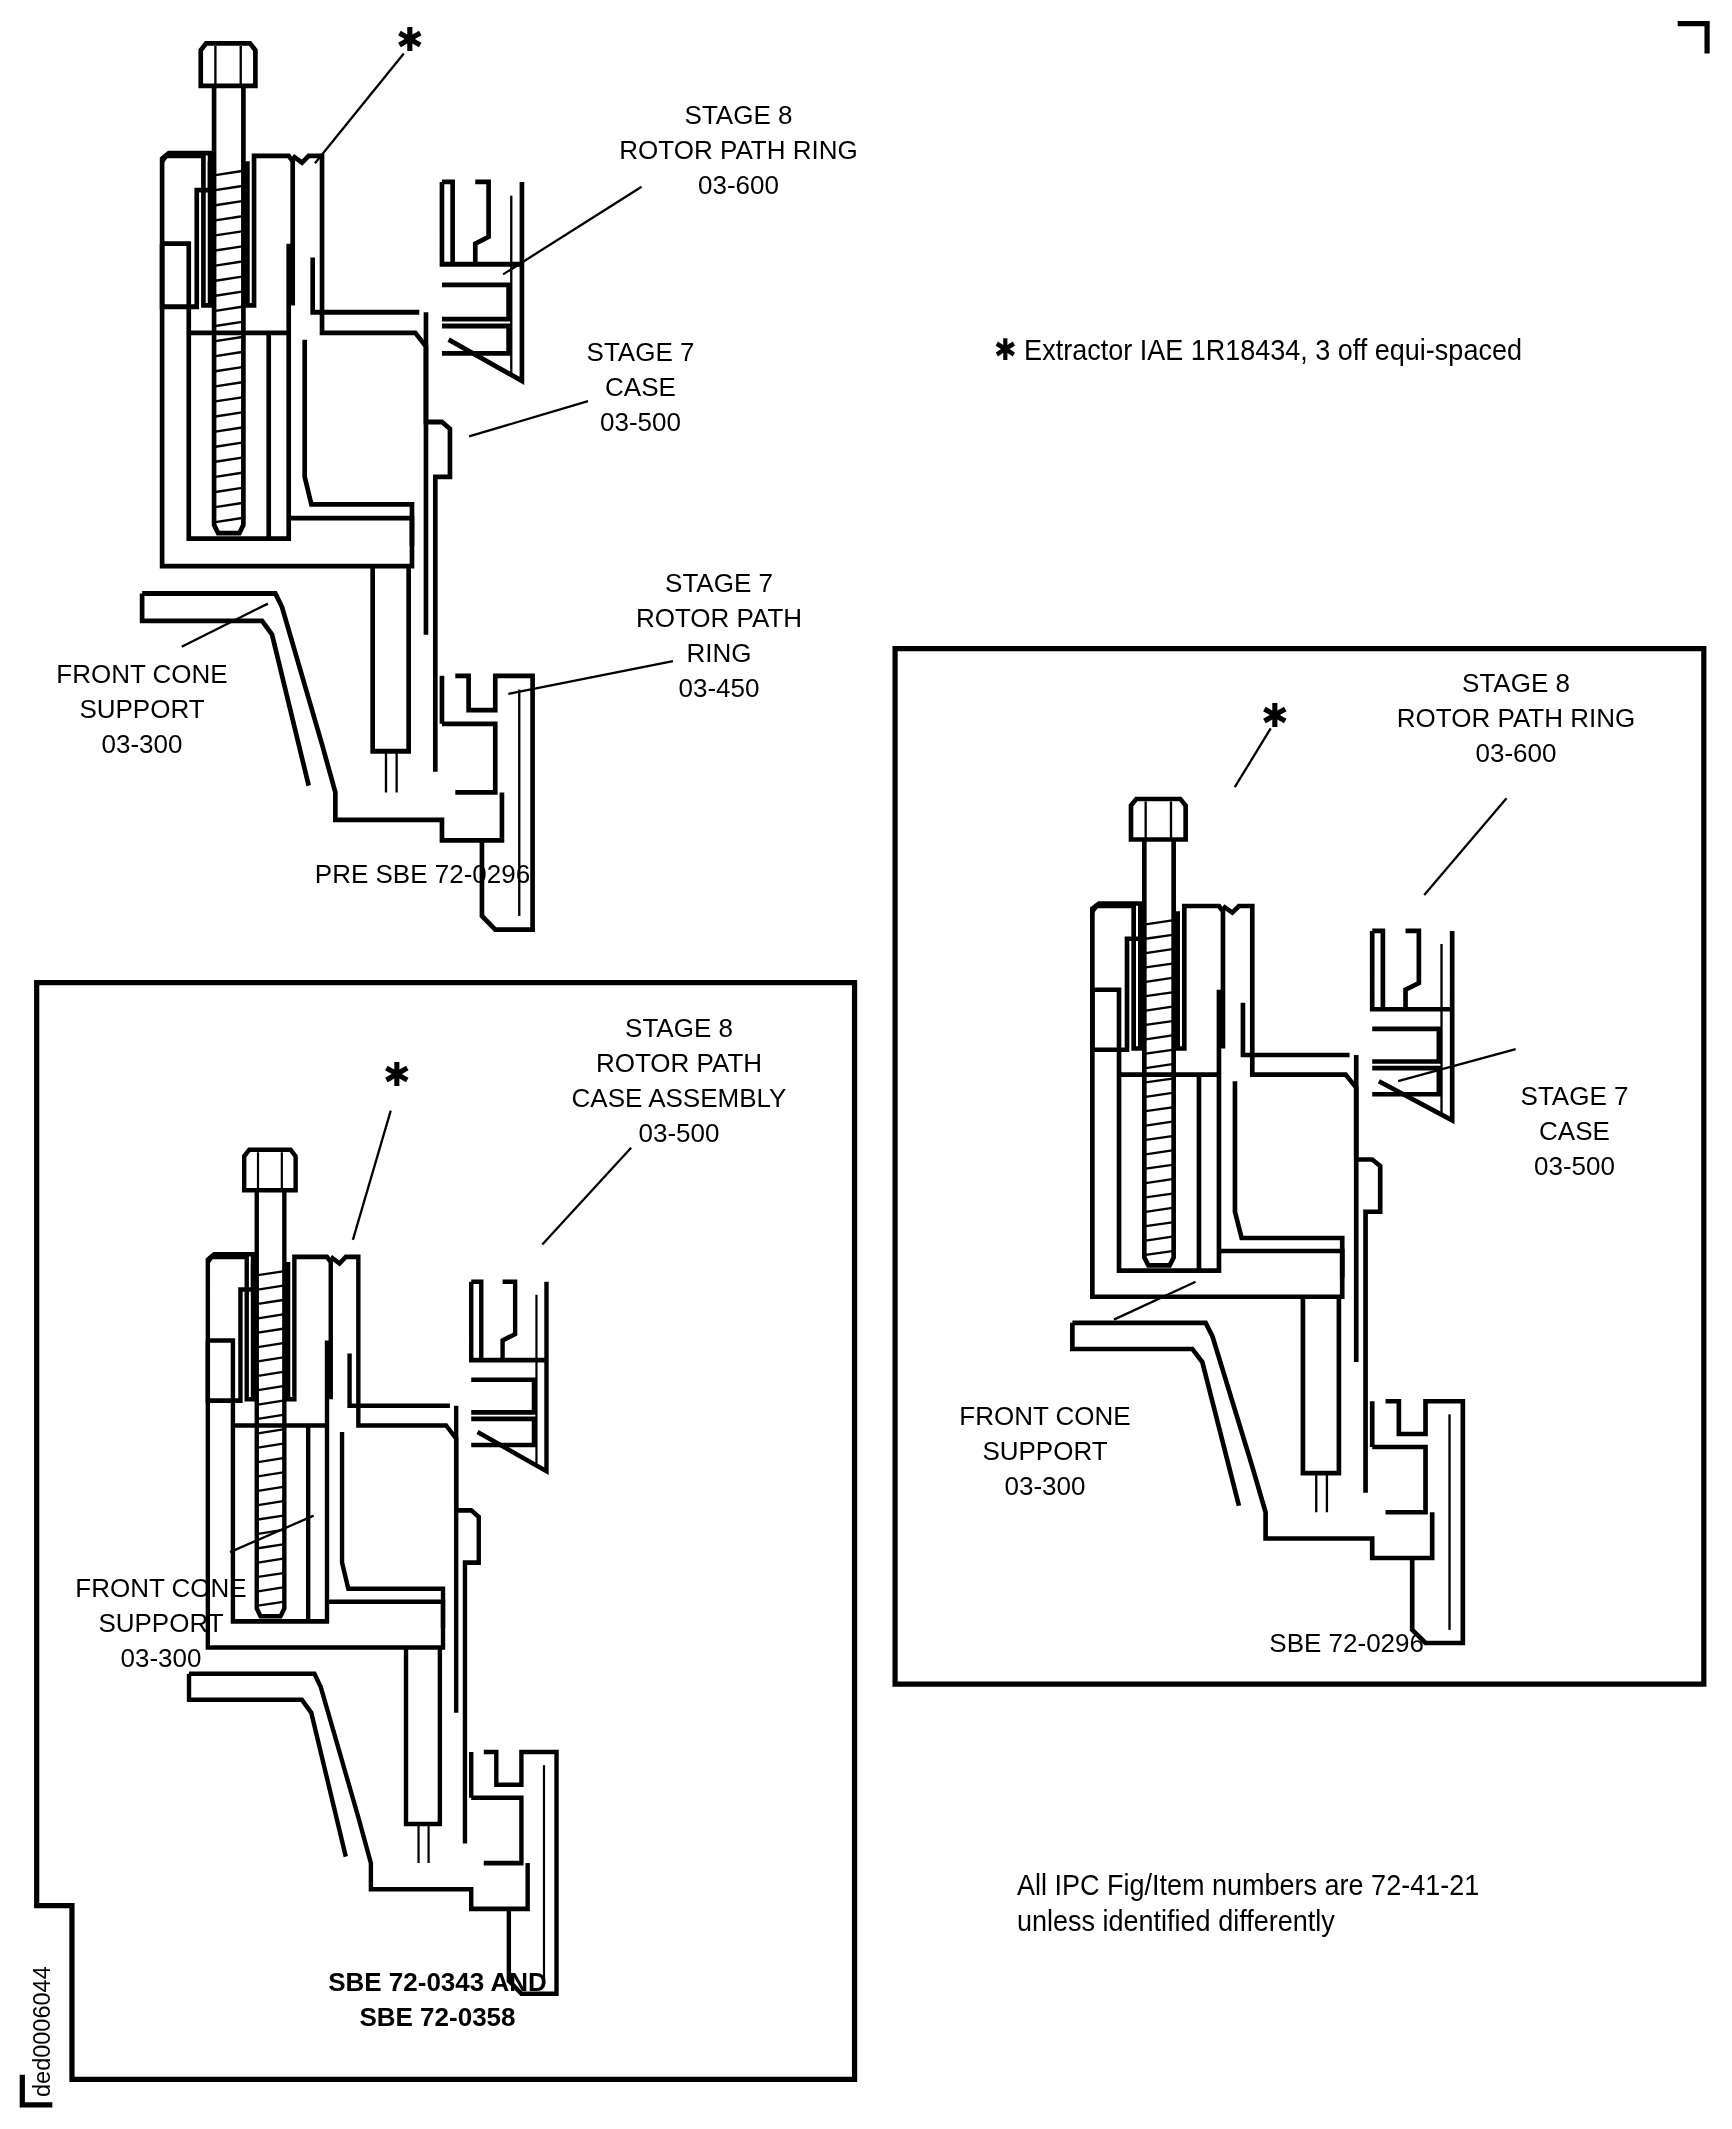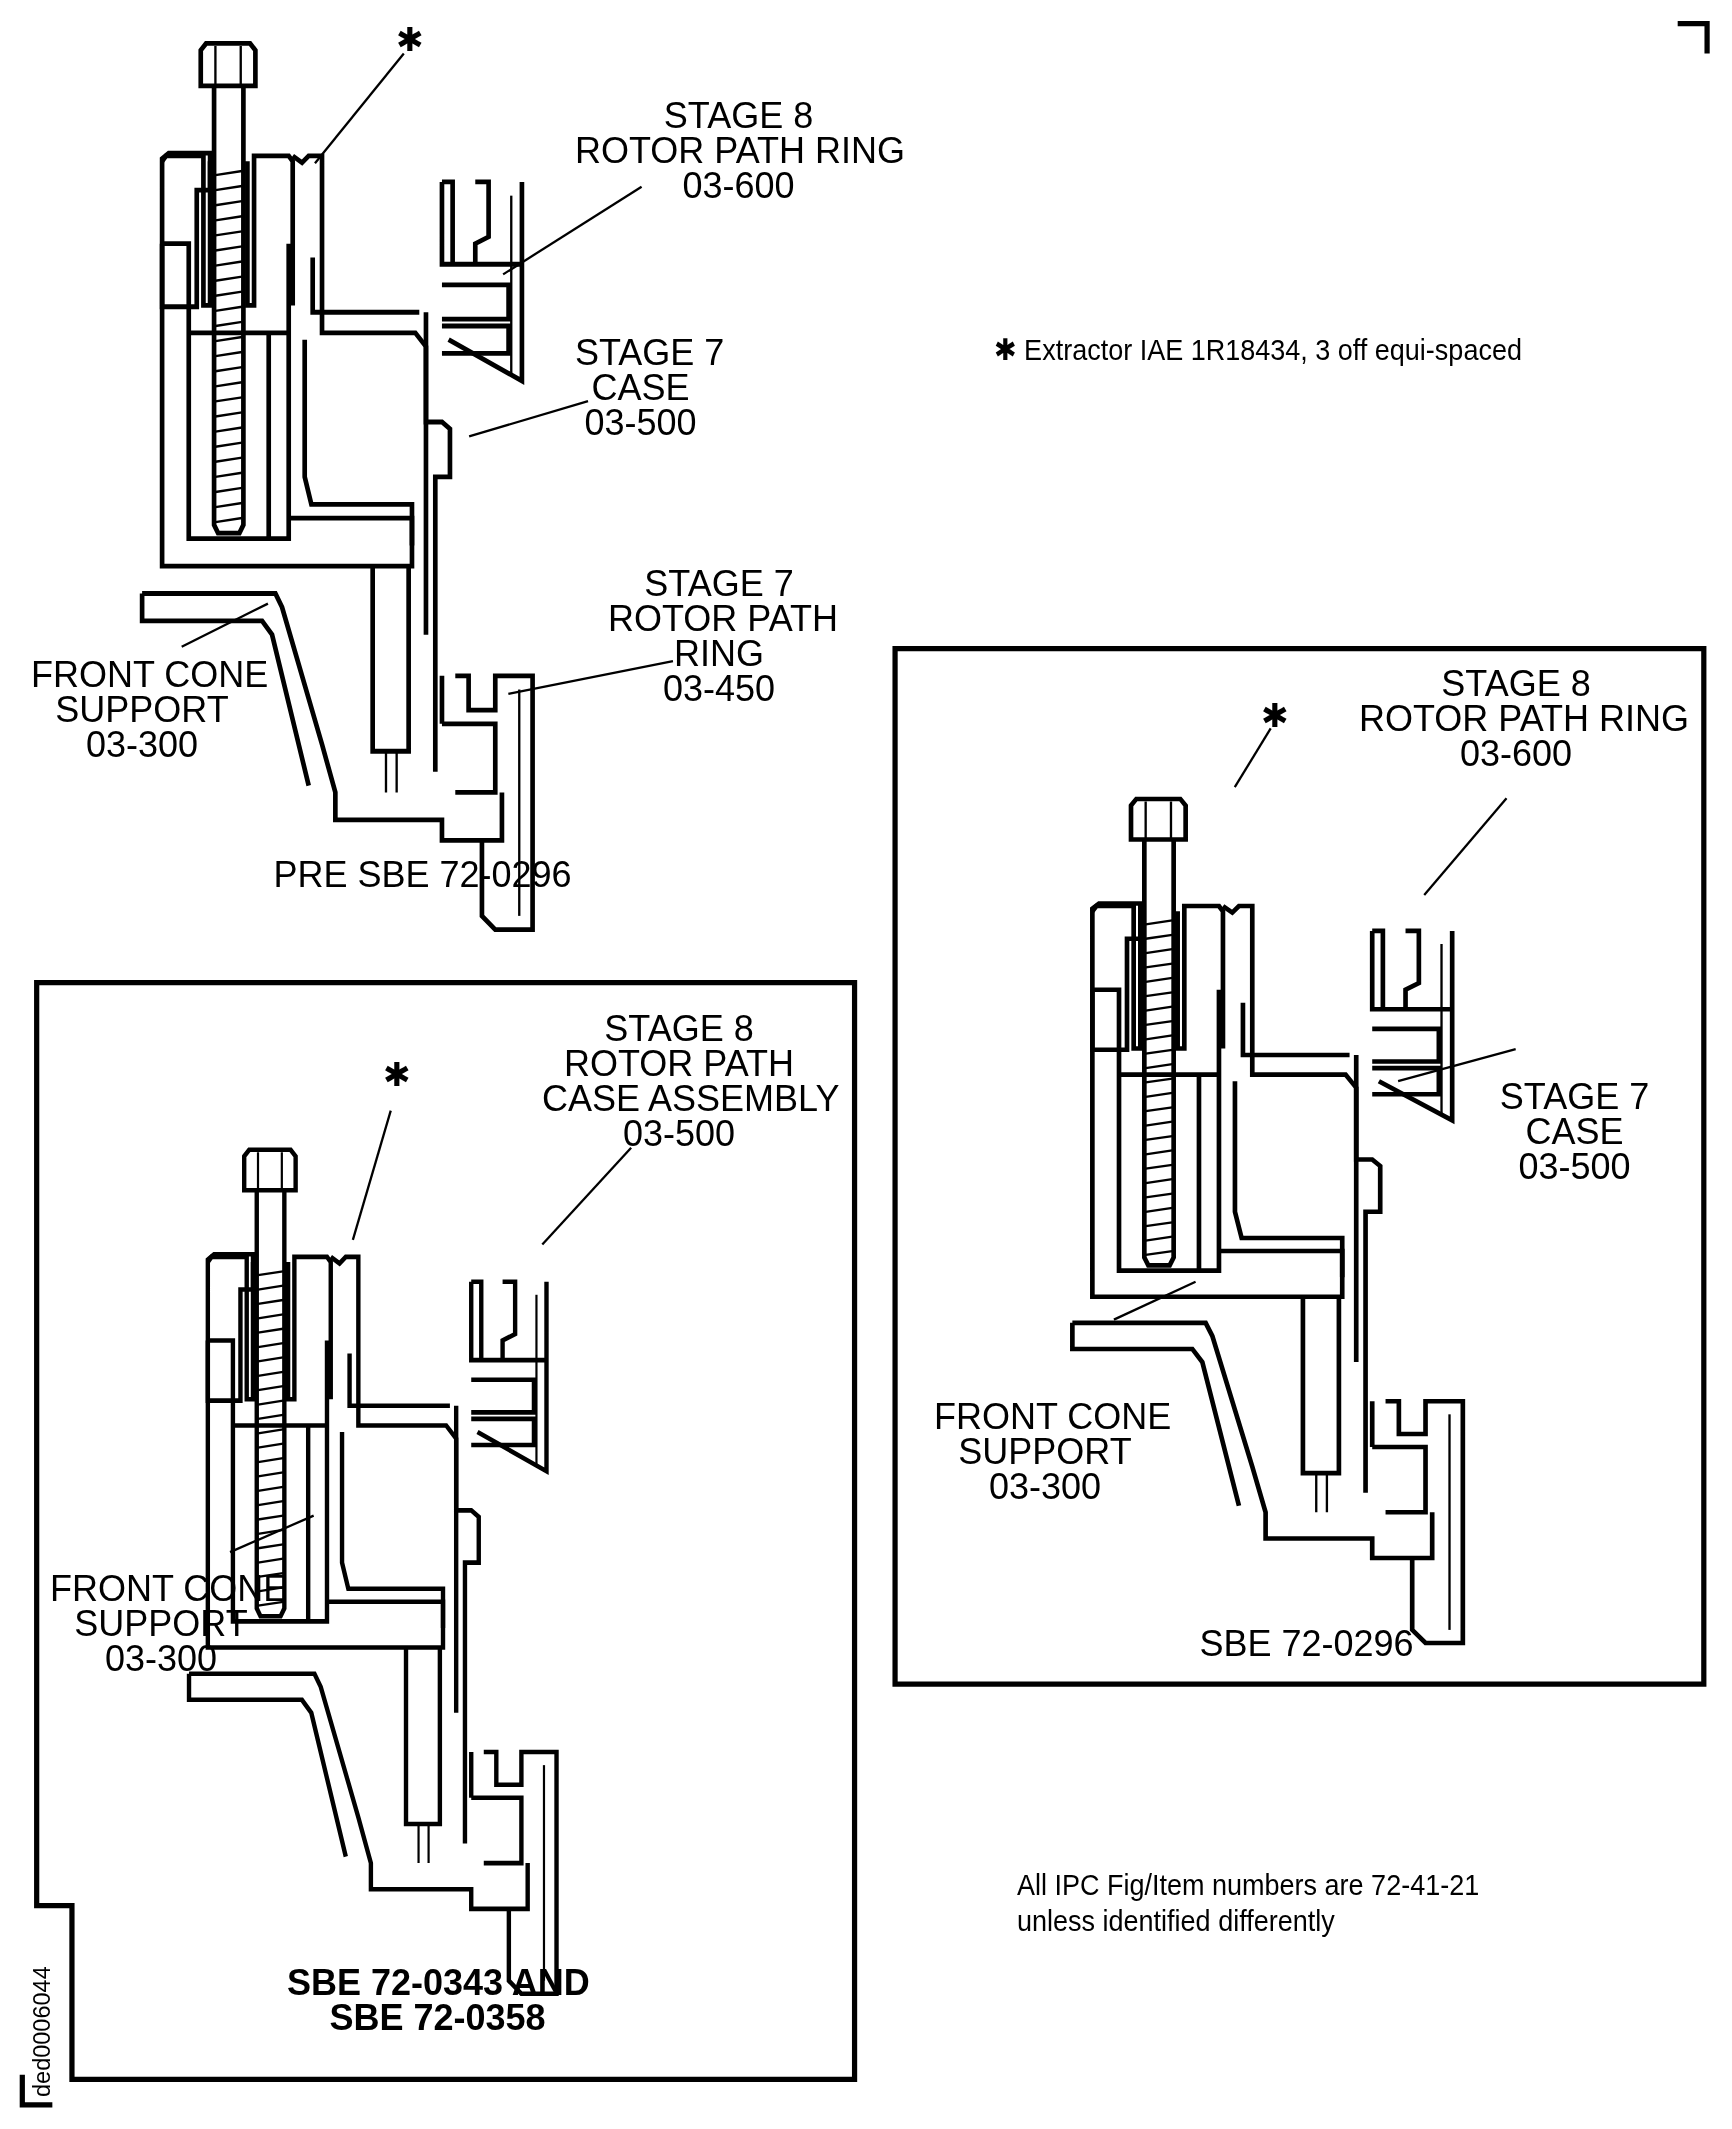--- a/index.html
+++ b/index.html
@@ -1,18 +1,18 @@
 <!DOCTYPE html>
 <html style="font-size:10.5px"><head>
 <meta charset="utf-8">
 <style>
   html, body { margin: 0; padding: 0; background: #ffffff; }
   body { width: 1732px; height: 2129px; position: relative; overflow: hidden; }
   #canvas { position: absolute; left: 0; top: 0; width: 1732px; height: 2129px; }
-  .lbl { position: absolute; font-family: "Liberation Sans", sans-serif; color: #000; text-align: center; font-size: 36px; line-height: 35px; white-space: pre; }
+  .lbl { position: absolute; font-family: "Liberation Sans", sans-serif; color: #000; text-align: center; font-size: 26px; line-height: 35px; white-space: pre; }
   .note { position: absolute; font-family: "Liberation Sans", sans-serif; font-size: 30px; line-height: 35px; color: #000; white-space: pre; transform: scaleX(0.9); transform-origin: left top; }
   .docid { position: absolute; font-family: "Liberation Sans", sans-serif; font-size: 23.5px; color: #000; transform: rotate(-90deg); transform-origin: left top; white-space: pre; }
   svg .part { fill: none; stroke: #000; stroke-width: 7; stroke-linejoin: miter; }
   svg .thin { fill: none; stroke: #000; stroke-width: 3.5; }
   svg .leader { fill: none; stroke: #000; stroke-width: 3.5; }
   svg .frame { fill: none; stroke: #000; stroke-width: 8; }
   svg .thread { stroke: #000; stroke-width: 3.5; }
 </style>
 </head>
 <body>
@@ -135,21 +135,21 @@
 <div class="lbl" style="left:1261px;top:698px;font-size:33px;">✱</div>
 <div class="lbl" style="left:1359px;top:666px;width:314px;">STAGE 8
 ROTOR PATH RING
 03-600</div>
 <div class="lbl" style="left:1496px;top:1079px;width:157px;">STAGE 7
 CASE
 03-500</div>
 <div class="lbl" style="left:934px;top:1399px;width:222px;">FRONT CONE
 SUPPORT
 03-300</div>
-<div class="lbl" style="left:1189px;top:1626px;width:235px;">SBE 72-0296</div>
+<div class="lbl" style="left:1189px;top:1626px;width:235px;text-align:right;">SBE 72-0296</div>
 
 <div class="lbl" style="left:383px;top:1057px;font-size:33px;">✱</div>
 <div class="lbl" style="left:542px;top:1011px;width:274px;">STAGE 8
 ROTOR PATH
 CASE ASSEMBLY
 03-500</div>
 <div class="lbl" style="left:50px;top:1571px;width:222px;">FRONT CONE
 SUPPORT
 03-300</div>
 <div class="lbl" style="left:287px;top:1965px;width:301px;font-weight:bold;">SBE 72-0343 AND

